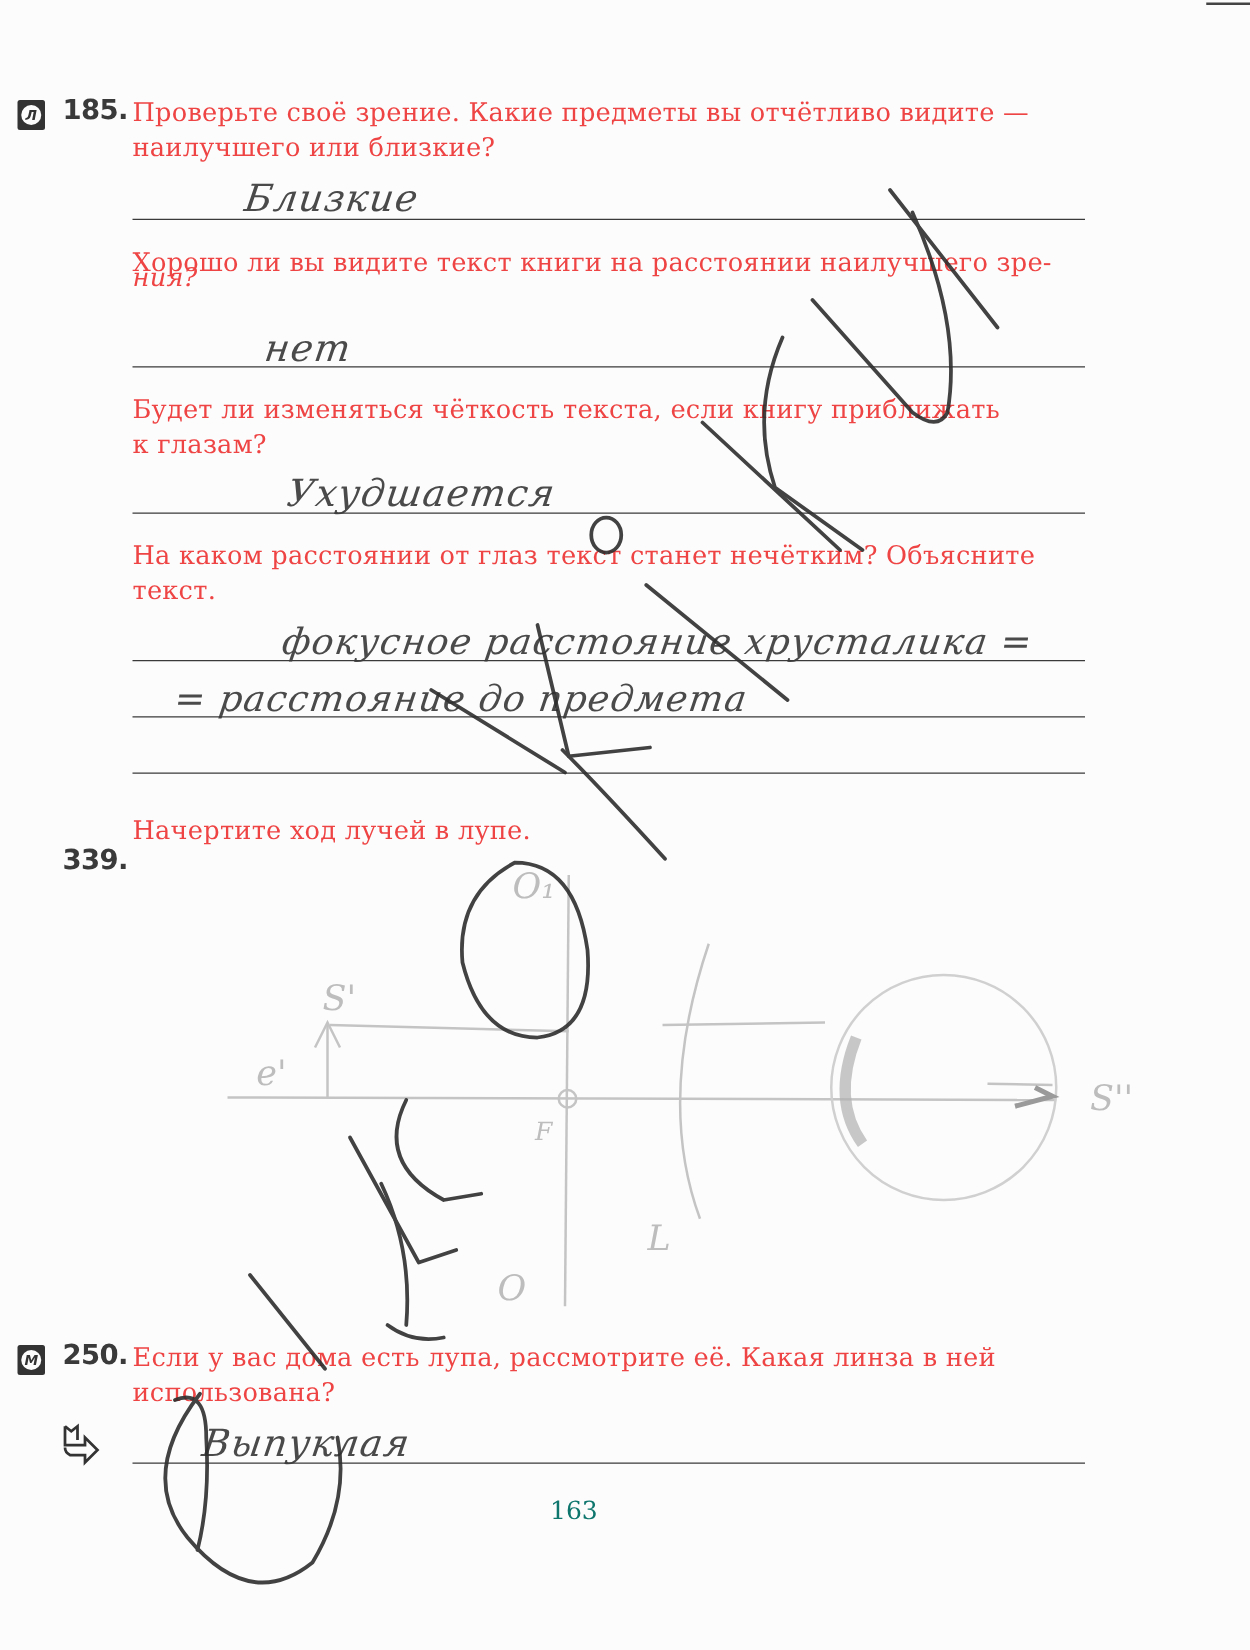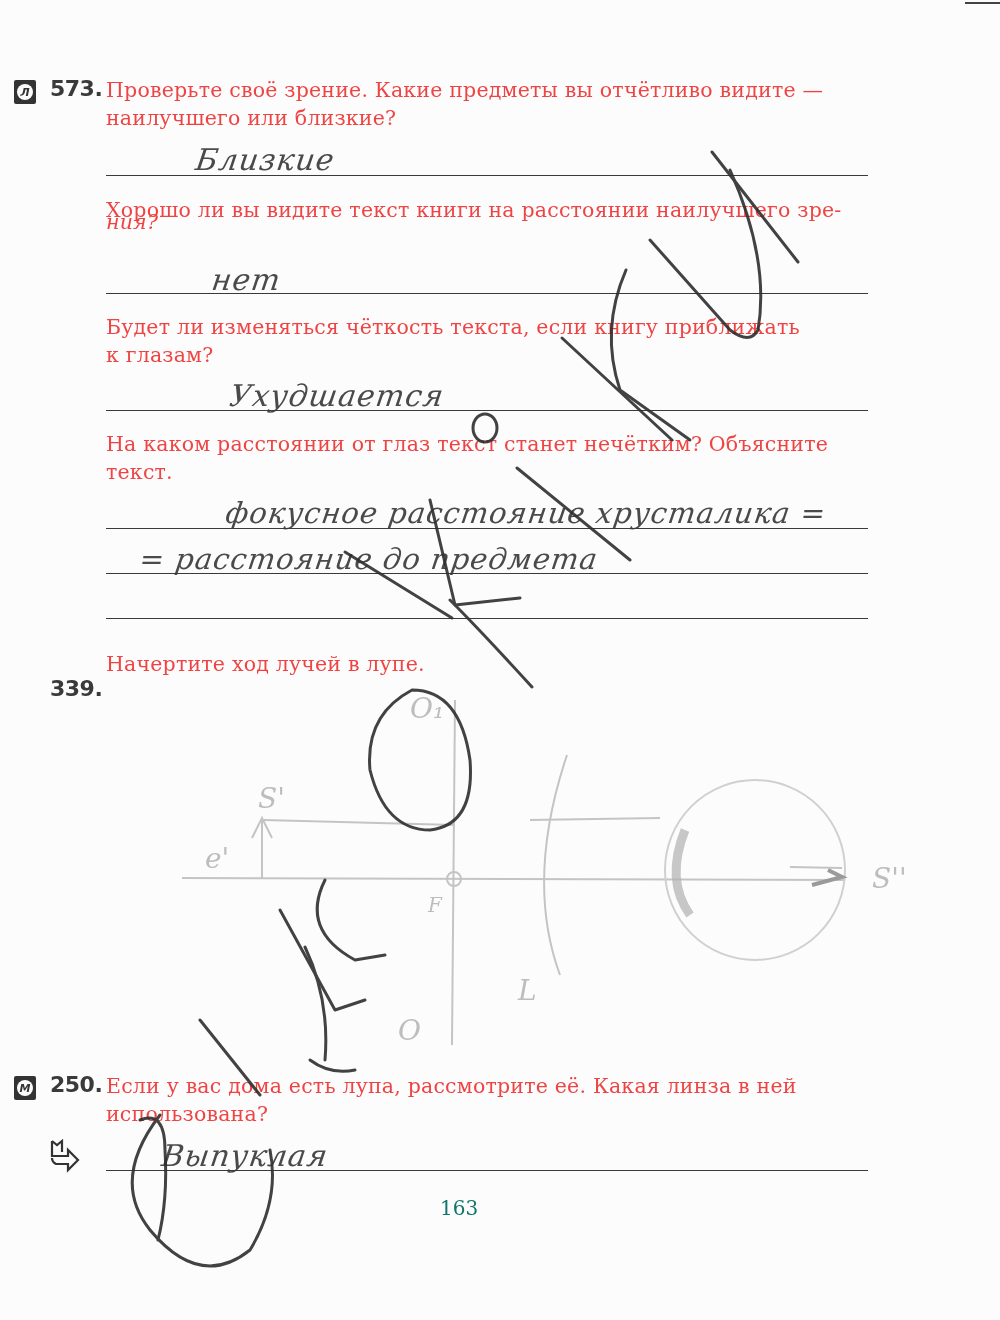--- a/index.html
+++ b/index.html
@@ -37,21 +37,21 @@
     svg.overlay { position: absolute; left: 0; top: 0; pointer-events: none; }
   </style>
 </head>
 <body>
 
 <div class="abs" style="left:965px; top:2px; width:35px; height:2px; background:#444;"></div>
 
 <div class="badge" style="top:80px;">
     <span>Л</span>
   </div>
-<div class="q-num" style="top:76px;">573.</div>
+<div class="q-num" style="top:76px;">185.</div>
 
 <div class="q-text" style="top:76px;">Проверьте своё зрение. Какие предметы вы отчётливо видите —</div>
 <div class="q-text" style="top:104px;">наилучшего или близкие?</div>
 <div class="hand" style="left:196px; top:142px;">Близкие</div>
 <div class="rule" style="top:175px;"></div>
 
 <div class="q-text" style="top:196px;">Хорошо ли вы видите текст книги на расстоянии наилучшего зре-</div>
 <div class="q-text" style="top:208px;font-style:italic;">ния?</div>
 <div class="hand" style="left:212px; top:262px;">нет</div>
 <div class="rule" style="top:293px;"></div>

